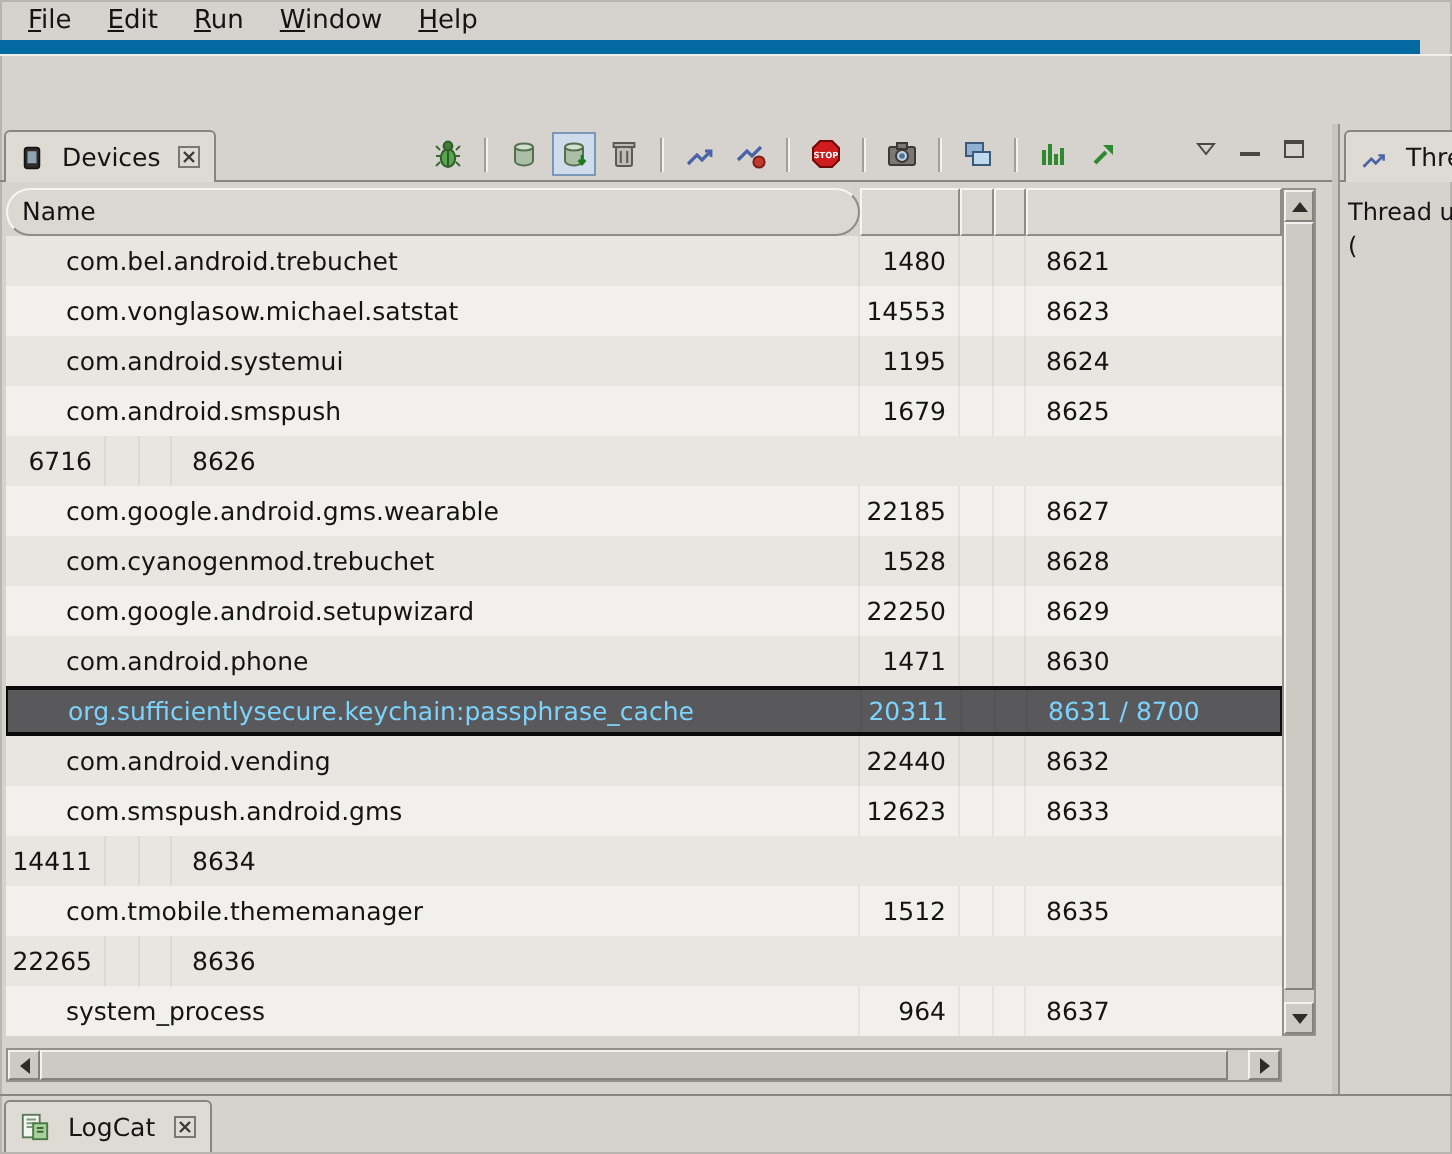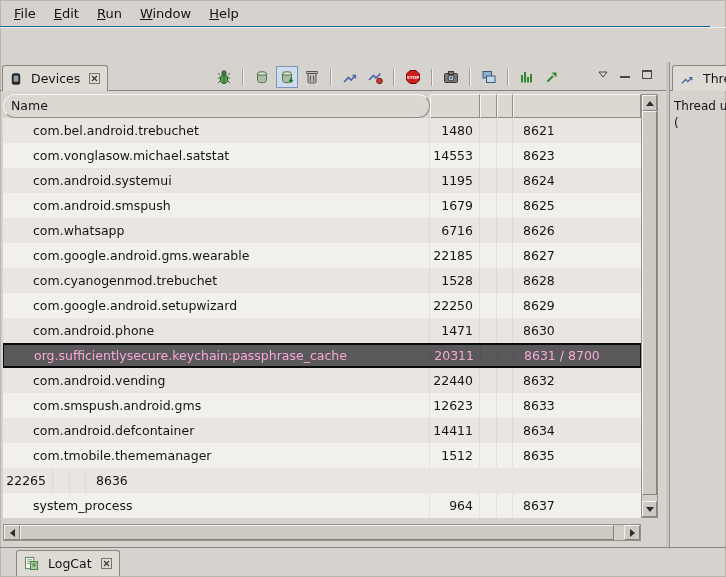--- a/index.html
+++ b/index.html
@@ -5,21 +5,21 @@
   html,body{margin:0;padding:0;}
   body{
     width:726px;height:577px;position:relative;overflow:hidden;
     background:#d6d3ce;color:#141414;
     font-family:"DejaVu Sans","Liberation Sans",sans-serif;font-size:13px;
     box-shadow:inset 0 0 0 1px #b8b5af;
   }
   *{box-sizing:border-box;cursor:default;}
 
   
-  .menubar{position:absolute;top:0;left:0;right:16px;height:27px;display:flex;align-items:center;padding-left:5px;border-bottom:1px solid #0369a1;}
+  .menubar{position:absolute;top:0;left:0;right:16px;height:27px;display:flex;align-items:center;padding-left:5px;border-bottom:7px solid #0369a1;}
   .menu-item{display:inline-block;padding:4px 9px;}
   .menu-item::first-letter{text-decoration:underline;}
 
   
   .toolbar-strip{position:absolute;top:27px;left:0;right:0;height:34px;border-top:1px solid #efeeeb;}
 
   
   .devices-panel{position:absolute;top:62px;left:0;width:666px;height:485px;}
   .sash{position:absolute;top:62px;left:666px;width:3px;height:485px;background:#c9c6c0;}
   .threads-panel{position:absolute;top:62px;left:669px;width:57px;height:485px;overflow:hidden;border-left:1px solid #94918b;}
@@ -46,21 +46,21 @@
   
   .thead{position:absolute;top:32px;left:3px;width:638px;height:24px;display:flex;font-size:12.5px;}
   .th{background:#dbd8d2;border-top:1px solid #f6f5f3;border-left:1px solid #f6f5f3;border-right:1px solid #8f8c86;border-bottom:1px solid #8f8c86;
       line-height:21px;padding-left:7px;overflow:hidden;}
   .th.name{width:427px;border-radius:12px;}.th.pid{width:50px;}.th.c3{width:17px;}.th.c4{width:16px;}.th.port{flex:1;}
 
   .tbody{position:absolute;top:56px;left:3px;width:638px;height:400px;overflow:hidden;background:#f1efeb;}
   .row{display:flex;height:25px;align-items:center;font-size:12.5px;}
   .row.even{background:#e9e6e1;}
   .row.odd{background:#f2f0ec;justify-content:flex-end;}
-  .row.selected{background:#59595c;color:#f9a8d4;border-top:2px solid #0a0a0a;border-bottom:2px solid #0a0a0a;border-left:1px solid #0a0a0a;border-right:1px solid #0a0a0a;}
+  .row.selected{background:#59595c;color:#7dd3fc;border-top:2px solid #0a0a0a;border-bottom:2px solid #0a0a0a;border-left:1px solid #0a0a0a;border-right:1px solid #0a0a0a;}
   .cell{overflow:hidden;white-space:nowrap;height:100%;display:flex;align-items:center;}
   .cell.name{width:427px;padding-left:30px;border-right:1px solid rgba(0,0,0,0.05);}
   .cell.pid{width:50px;justify-content:flex-end;padding-right:6px;border-right:1px solid rgba(0,0,0,0.05);}
   .cell.c3{width:17px;border-right:1px solid rgba(0,0,0,0.05);}
   .cell.c4{width:16px;border-right:1px solid rgba(0,0,0,0.05);}
   .cell.port{flex:1;padding-left:10px;}
 
   
   .vscroll{position:absolute;top:32px;left:641px;width:17px;height:424px;background:#d2cec8;border:1px solid #94918b;display:flex;flex-direction:column;}
   .hscroll{position:absolute;top:462px;left:3px;width:638px;height:17px;background:#d2cec8;border:1px solid #94918b;display:flex;flex-direction:row;}
@@ -72,21 +72,21 @@
   .hgap{width:10px;flex:none;}
   .tri-up{width:0;height:0;border-left:4px solid transparent;border-right:4px solid transparent;border-bottom:5px solid #2e2c29;}
   .tri-down{width:0;height:0;border-left:4px solid transparent;border-right:4px solid transparent;border-top:5px solid #2e2c29;}
   .tri-left{width:0;height:0;border-top:4px solid transparent;border-bottom:4px solid transparent;border-right:5px solid #2e2c29;}
   .tri-right{width:0;height:0;border-top:4px solid transparent;border-bottom:4px solid transparent;border-left:5px solid #2e2c29;}
 
   
   .threads-content{padding:7px 2px 0 4px;font-size:12px;white-space:nowrap;line-height:17px;}
 
   
-  .bottom-bar{position:absolute;top:547px;left:0;right:0;height:30px;border-top:1px solid #89867f;padding:2px 0 0 16px;}
+  .bottom-bar{position:absolute;top:547px;left:0;right:0;height:30px;border-top:1px solid #89867f;padding:2px 0 0 2px;}
 </style>
 </head>
 <body>
 
 <div class="menubar">
   <span class="menu-item">File</span>
   <span class="menu-item">Edit</span>
   <span class="menu-item">Run</span>
   <span class="menu-item">Window</span>
   <span class="menu-item">Help</span>
@@ -261,21 +261,20 @@
     <span class="cell port">8624</span>
   </div>
       <div class="row odd">
     <span class="cell name">com.android.smspush</span>
     <span class="cell pid">1679</span>
     <span class="cell c3"></span>
     <span class="cell c4"></span>
     <span class="cell port">8625</span>
   </div>
       <div class="row even">
-    <span class="cell name">com.whatsapp</span>
     <span class="cell pid">6716</span>
     <span class="cell c3"></span>
     <span class="cell c4"></span>
     <span class="cell port">8626</span>
   </div>
       <div class="row odd">
     <span class="cell name">com.google.android.gms.wearable</span>
     <span class="cell pid">22185</span>
     <span class="cell c3"></span>
     <span class="cell c4"></span>
@@ -317,21 +316,20 @@
     <span class="cell port">8632</span>
   </div>
       <div class="row odd">
     <span class="cell name">com.smspush.android.gms</span>
     <span class="cell pid">12623</span>
     <span class="cell c3"></span>
     <span class="cell c4"></span>
     <span class="cell port">8633</span>
   </div>
       <div class="row even">
-    <span class="cell name">com.android.defcontainer</span>
     <span class="cell pid">14411</span>
     <span class="cell c3"></span>
     <span class="cell c4"></span>
     <span class="cell port">8634</span>
   </div>
       <div class="row odd">
     <span class="cell name">com.tmobile.thememanager</span>
     <span class="cell pid">1512</span>
     <span class="cell c3"></span>
     <span class="cell c4"></span>

